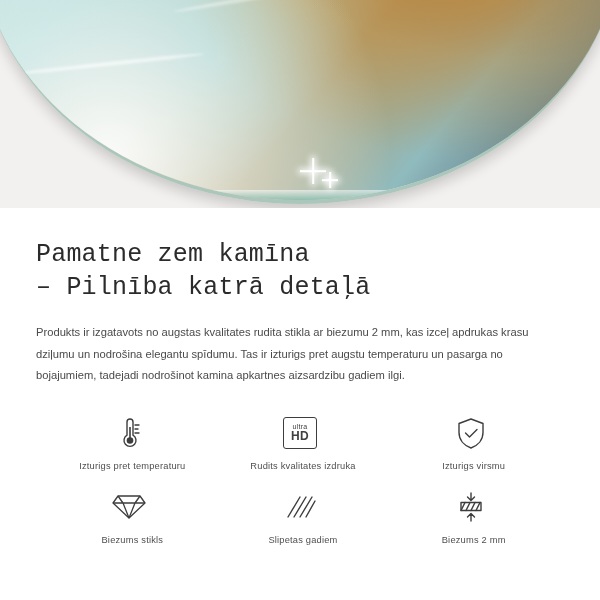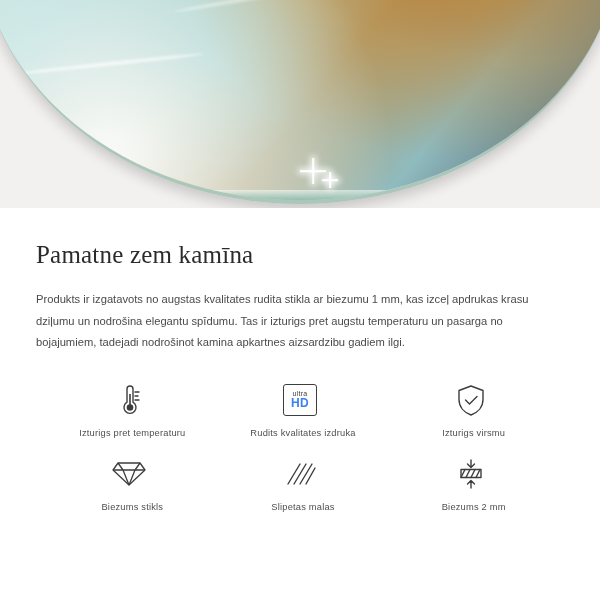--- a/index.html
+++ b/index.html
@@ -107,21 +107,21 @@
   .sparkle.s2 { left: 322px; top: 172px; width: 16px; height: 16px; }
   .sparkle.s2::before { width: 16px; }
   .sparkle.s2::after  { height: 16px; }
 
   
   .content {
     padding: 30px 36px 0 36px;
   }
 
   .headline {
-    font-family: Liberation Serif, serif;
+    font-family: Liberation Mono, monospace;
     font-size: 25px;
     line-height: 1.32;
     color: #2b2b2b;
     font-weight: 400;
     margin: 0 0 18px 0;
     letter-spacing: 0.2px;
   }
   .headline .line {
     display: block;
   }
@@ -177,21 +177,21 @@
     line-height: 1;
   }
   .hd-box .hd-small {
     font-size: 7px;
     color: #3d3d3d;
     letter-spacing: 0.3px;
   }
   .hd-box .hd-big {
     font-size: 12px;
     font-weight: bold;
-    color: #3b82f6;
+    color: #404040;
     letter-spacing: 0.3px;
   }
 </style>
 </head>
 <body>
 
 <div class="page">
 
   <div class="hero">
     <div class="hero-bg"></div>
@@ -205,23 +205,24 @@
       <div class="slab-edge"></div>
     </div>
     <span class="sparkle s1"></span>
     <span class="sparkle s2"></span>
   </div>
 
   <div class="content">
 
     <h1 class="headline">
       <span class="line">Pamatne zem kamīna</span>
+      <span class="line">– Pilnība katrā detaļā</span>
     </h1>
 
-    <p class="body-copy">Produkts ir izgatavots no augstas kvalitates rudita stikla ar biezumu 1 mm, kas izceļ apdrukas krasu dziļumu un nodrošina elegantu spīdumu. Tas ir izturigs pret augstu temperaturu un pasarga no bojajumiem, tadejadi nodrošinot kamina apkartnes aizsardzibu gadiem ilgi.</p>
+    <p class="body-copy">Produkts ir izgatavots no augstas kvalitates rudita stikla ar biezumu 2 mm, kas izceļ apdrukas krasu dziļumu un nodrošina elegantu spīdumu. Tas ir izturigs pret augstu temperaturu un pasarga no bojajumiem, tadejadi nodrošinot kamina apkartnes aizsardzibu gadiem ilgi.</p>
 
     <div class="features">
 
       <div class="feature">
         <div class="feature-icon">
           <svg width="36" height="36" viewBox="0 0 36 36" fill="none" stroke="#3d3d3d" stroke-width="1.4" stroke-linecap="round">
             <path d="M16 7a3 3 0 0 1 6 0v13.2a6 6 0 1 1-6 0z" fill="none"></path>
             <circle cx="19" cy="25.5" r="3.3" fill="#3d3d3d" stroke="none"></circle>
             <rect x="18.2" y="12" width="1.6" height="11" fill="#3d3d3d" stroke="none"></rect>
             <path d="M24 10h4M24 14h3M24 18h4"></path>
@@ -259,21 +260,21 @@
         </div>
         <div class="feature-label">Biezums stikls</div>
       </div>
 
       <div class="feature">
         <div class="feature-icon">
           <svg width="36" height="32" viewBox="0 0 36 32" fill="none" stroke="#3d3d3d" stroke-width="1.4" stroke-linecap="round">
             <path d="M6 26L18 6M12 26L24 6M18 26L30 6M24 26L33 10"></path>
           </svg>
         </div>
-        <div class="feature-label">Slipetas malas</div>
+        <div class="feature-label">Slipetas gadiem</div>
       </div>
 
       <div class="feature">
         <div class="feature-icon">
           <svg width="36" height="36" viewBox="0 0 36 36" fill="none" stroke="#3d3d3d" stroke-width="1.4" stroke-linecap="round" stroke-linejoin="round">
             <path d="M18 4v7M14.5 8l3.5 3.5L21.5 8"></path>
             <rect x="8" y="13.5" width="20" height="8" fill="none"></rect>
             <path d="M8 21.5l4-8M13 21.5l4-8M18 21.5l4-8M23 21.5l4-8"></path>
             <path d="M18 32v-7M14.5 28l3.5-3.5 3.5 3.5"></path>
           </svg>

